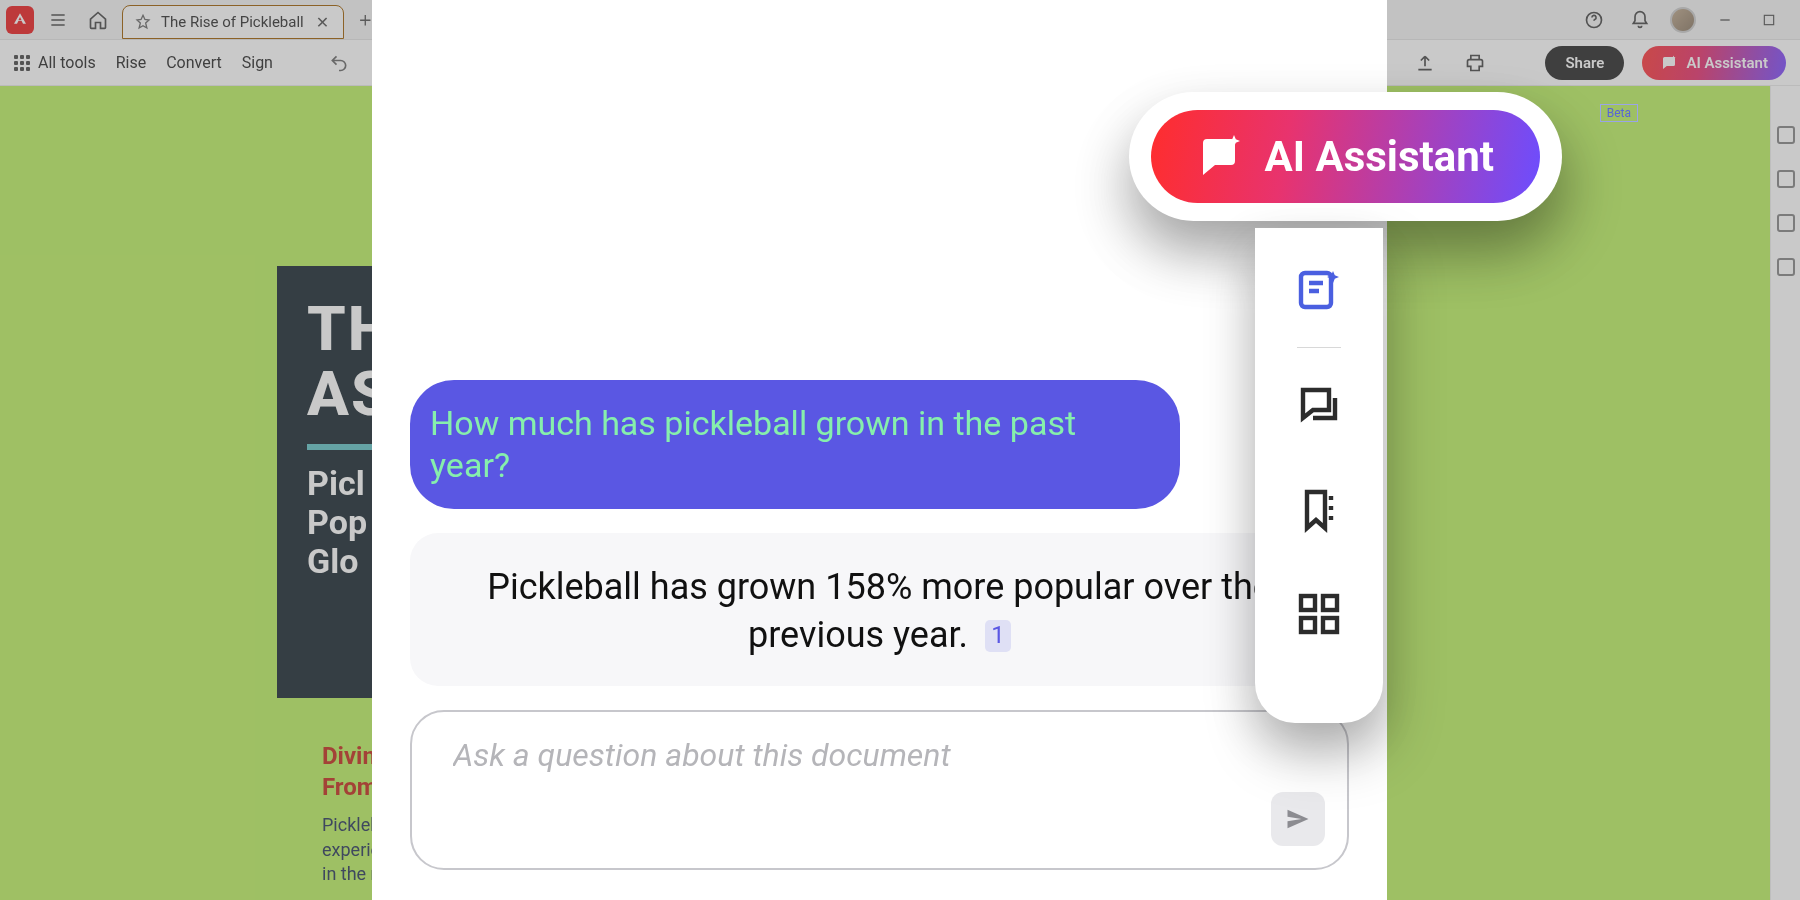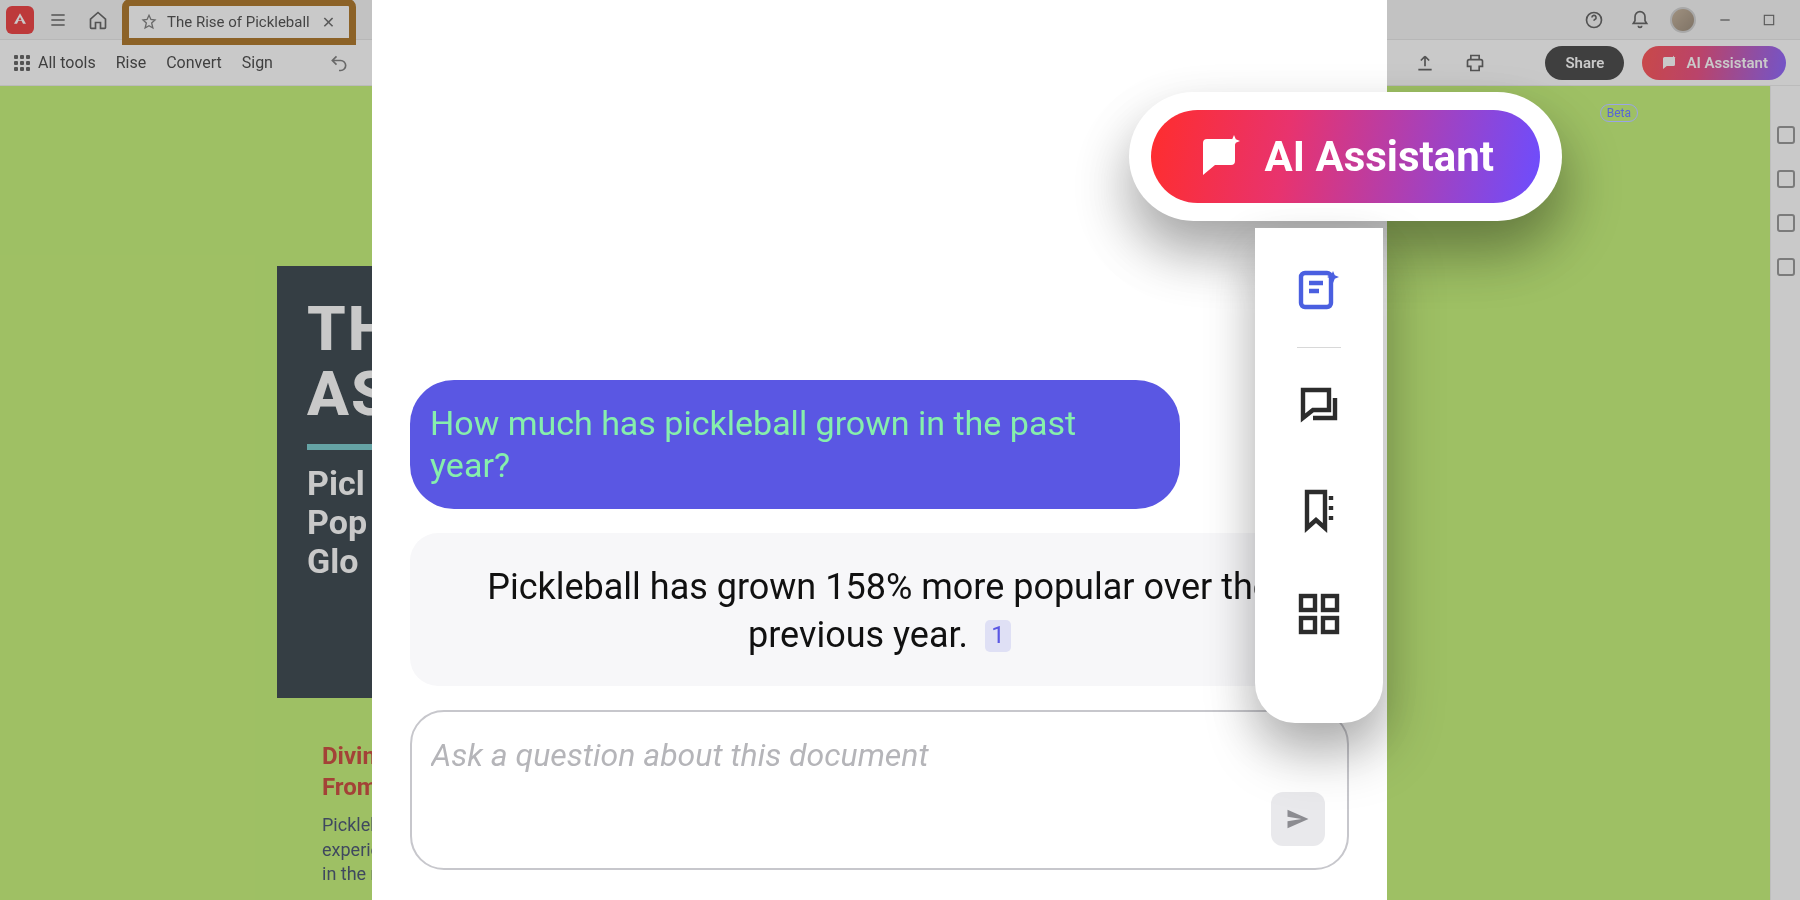--- a/index.html
+++ b/index.html
@@ -6,40 +6,40 @@
 body { width: 1800px; height: 900px; overflow: hidden; background: #fff; position: relative; }
 
 
 .app-bg { position: absolute; inset: 0; }
 .dim-overlay { position: absolute; inset: 0; background: rgba(100,100,100,0.35); pointer-events: none; z-index: 5; }
 
 
 .tab-strip { height: 40px; background: #f5f5f5; display: flex; align-items: center; padding: 0 6px; gap: 8px; border-bottom: 1px solid #e3e3e3; }
 .app-logo { width: 28px; height: 28px; background: #ed2224; border-radius: 6px; display: flex; align-items: center; justify-content: center; color: #fff; font-weight: 700; font-size: 16px; }
 .icon-btn { width: 32px; height: 32px; display: flex; align-items: center; justify-content: center; color: #4b4b4b; border-radius: 4px; cursor: pointer; }
-.tab { display: flex; align-items: center; gap: 10px; background: #fff; border: 7px solid #a16207; border-radius: 8px 8px 0 0; padding: 16px 12px; height: 34px; margin-top: 5px; }
+.tab { display: flex; align-items: center; gap: 10px; background: #fff; border: 1px solid #a16207; border-radius: 8px 8px 0 0; padding: 16px 12px; height: 34px; margin-top: 5px; }
 .tab-title { font-size: 15px; color: #333; }
 .tab-close { color: #555; font-size: 16px; cursor: pointer; padding: 0 2px; }
 .tab-add { width: 26px; height: 26px; display:flex; align-items:center; justify-content:center; color:#555; font-size:20px; }
 
 .window-controls { margin-left: auto; display: flex; align-items: center; gap: 14px; padding-right: 10px; }
 .avatar { width: 26px; height: 26px; border-radius: 50%; background: linear-gradient(135deg,#bfa98f,#8d7b66); border: 2px solid #ccc; }
 .win-btn { width: 30px; height: 24px; display:flex; align-items:center; justify-content:center; color:#555; }
 
 
 .toolbar { height: 46px; background: #fff; display: flex; align-items: center; padding: 0 14px; gap: 20px; border-bottom: 1px solid #eaeaea; }
 .tool-grid-icon { display:grid; grid-template-columns:repeat(3,4px); grid-template-rows:repeat(3,4px); gap:2px; }
 .tool-grid-icon span { background:#4b4b4b; border-radius:1px; }
 .tool-link { font-size: 16px; color: #2c2c2c; cursor: pointer; }
 .tool-all { display:flex; align-items:center; gap:8px; }
 .toolbar-spacer { flex: 1; }
 .toolbar-right { display:flex; align-items:center; gap:18px; }
 .pill-dark { background:#2c2c2c; color:#fff; border-radius: 20px; padding: 8px 20px; font-size:15px; font-weight:600;margin-left:36px; }
 .pill-gradient { background: linear-gradient(100deg,#ff3a3a 0%,#e8336e 40%,#7b4dff 100%); color:#fff; border-radius:20px; padding:8px 18px; font-size:15px; font-weight:600; display:flex; align-items:center; gap:8px; }
-.beta-badge { position:absolute; top:104px; right:162px; font-size:12px; color:#5865d6; border:1px solid #9aa4e8; border-radius:9px; padding:1px 6px; z-index:6; }
+.beta-badge { position:absolute; top:104px; right:162px; font-size:12px; color:#5865d6; border:1px solid #9aa4e8; border-radius:0; padding:1px 6px; z-index:6; }
 
 
 .doc-area { position:absolute; top:86px; left:0; right:0; bottom:0; background:#bef264; }
 .doc-thumb { position:absolute; left:277px; top:180px; width:320px; height:432px; background:#1d2a33; color:#fff; padding:30px 30px; }
 .doc-thumb h1 { font-size:62px; font-weight:800; letter-spacing:2px; line-height:1.05; }
 .doc-thumb .line { height:6px; background:#66c5c8; margin:18px 0 14px; width:100%; }
 .doc-thumb p { font-size:34px; font-weight:700; line-height:1.15; }
 .doc-section { position:absolute; left:322px; top:655px; width:400px; }
 .doc-section h3 { color:#c5311f; font-size:24px; font-weight:700; line-height:1.3; }
 .doc-section p { color:#2b3a5c; font-size:18px; margin-top:10px; line-height:1.35; }
@@ -69,21 +69,21 @@
 .ai-text { font-size:36px; color:#111; line-height:1.35;text-align:center; }
 .cite { display:inline-flex; align-items:center; justify-content:center; background:#dfe0f5; color:#5a57e3; border-radius:5px; font-size:24px; width:26px; height:32px; vertical-align:4px; margin-left:8px; }
 .ai-actions { display:flex; align-items:center; margin-top:32px; gap:16px; }
 .copy-btn { display:flex; align-items:center; gap:14px; font-size:34px; color:#2c2c2c; cursor:pointer; }
 .copy-btn svg { width:36px; height:36px; }
 .fb-spacer { flex:1; }
 .fb-ic { width:44px; height:44px; cursor:pointer; }
 .fb-ic svg { width:44px; height:44px; stroke:#111; fill:none; stroke-width:2.2; }
 
 
-.input-wrap { margin:24px 18px 0; border:2.5px solid #c7c7cc; border-radius:34px; min-height:160px; padding:24px 19px; position:relative; display:flex; }
+.input-wrap { margin:24px 18px 0; border:2.5px solid #c7c7cc; border-radius:34px; min-height:160px; padding:24px 41px; position:relative; display:flex; }
 .input-wrap textarea { flex:1; border:none; outline:none; resize:none; font-size:32px; font-style:italic; color:#333; background:transparent; font-family:inherit; }
 .input-wrap textarea::placeholder { color:#b5b5b9; }
 .send-btn { position:absolute; right:22px; bottom:22px; width:54px; height:54px; background:#e9e9ec; border-radius:12px; display:flex; align-items:center; justify-content:center; cursor:pointer; }
 .send-btn svg { width:28px; height:28px; fill:#8c8c91; }
 
 </style>
 </head>
 <body>
 
 <div class="app-bg">

